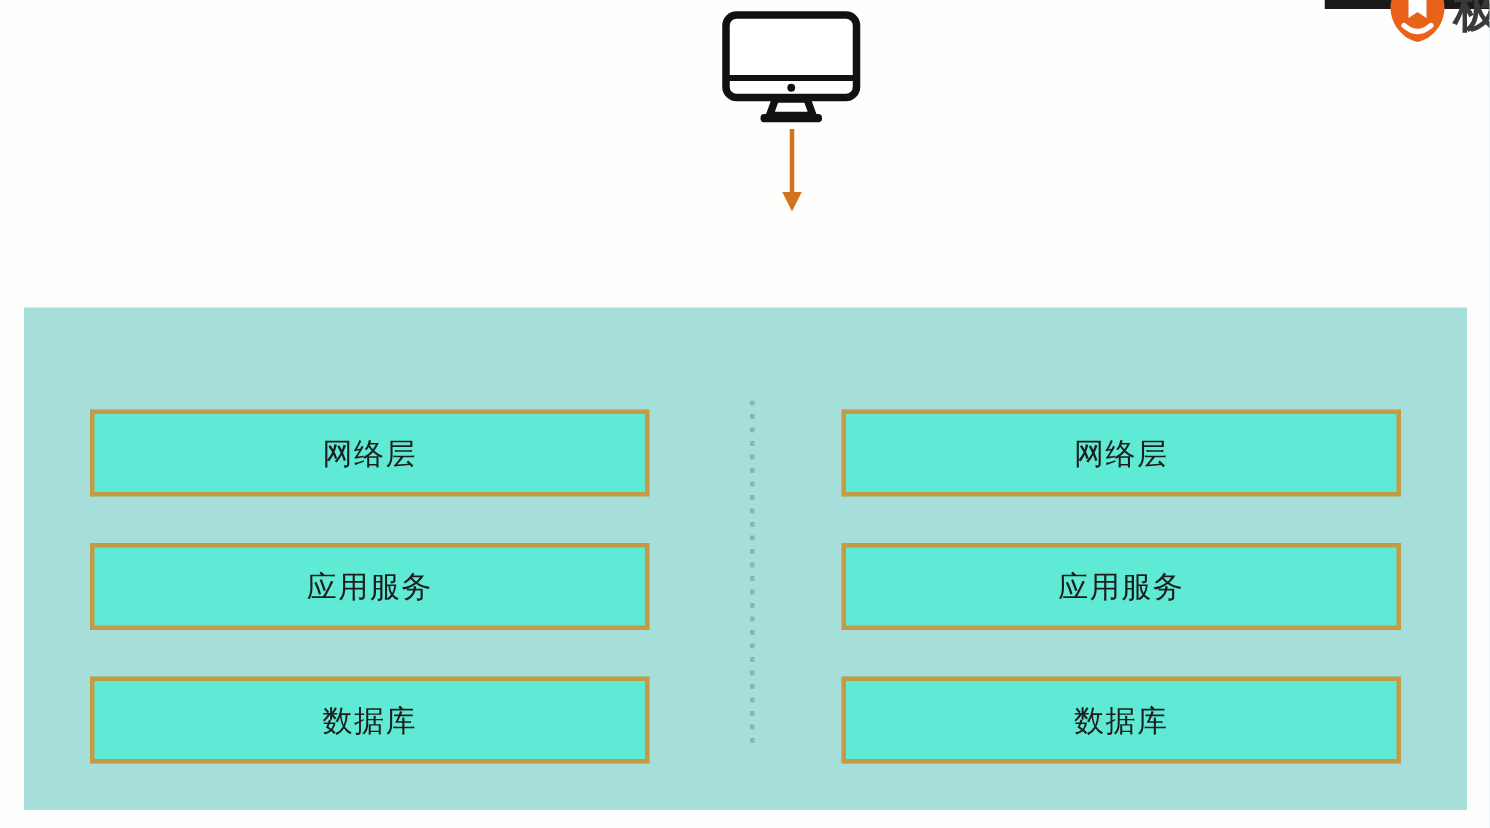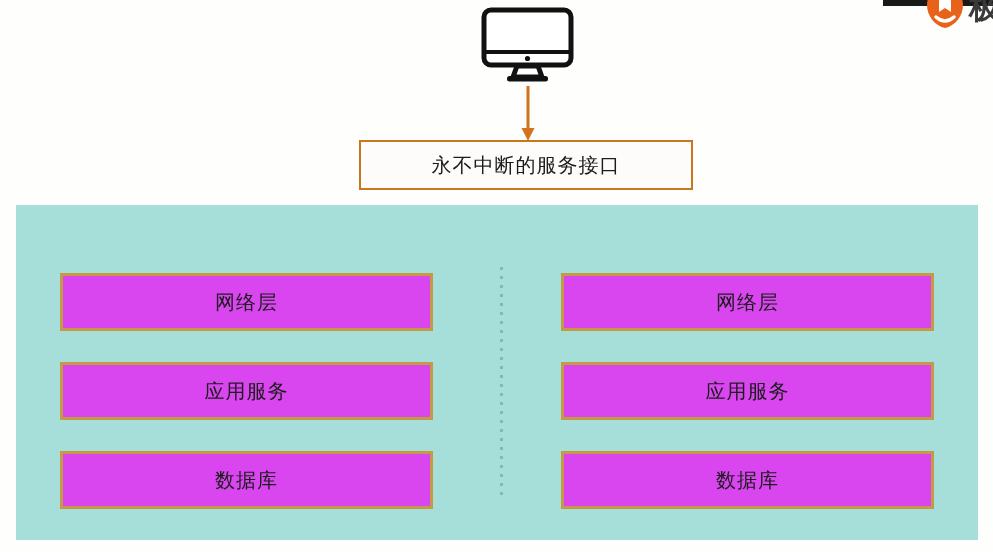--- a/index.html
+++ b/index.html
@@ -142,21 +142,21 @@
     padding-left: 44px;
     padding-right: 64px;
   }
   .column.right {
     padding-left: 64px;
     padding-right: 44px;
   }
 
   .layer-box {
     height: 64px;
-    background: #d946ef;
+    background: #5eead4;
     border: 3px solid #c59a44;
     box-sizing: border-box;
     display: flex;
     align-items: center;
     justify-content: center;
     margin-bottom: 31px;
   }
   .layer-box-label {
     font-size: 20px;
     color: #1c1c1c;
@@ -193,23 +193,20 @@
     </svg>
   </div>
 
   <div class="arrow-down">
     <svg viewBox="0 0 20 56" width="20" height="56" xmlns="http://www.w3.org/2000/svg">
       <line x1="10" y1="0" x2="10" y2="44" stroke="#d2731d" stroke-width="3"></line>
       <path d="M10 55 L3.5 42 L16.5 42 Z" fill="#d2731d"></path>
     </svg>
   </div>
 
-  <div class="service-box">
-    <span class="service-box-label">永不中断的服务接口</span>
-  </div>
 
   <div class="panel">
 
     <div class="panel-columns">
 
       <div class="column left">
         <div class="layer-box">
           <span class="layer-box-label">网络层</span>
         </div>
         <div class="layer-box">

